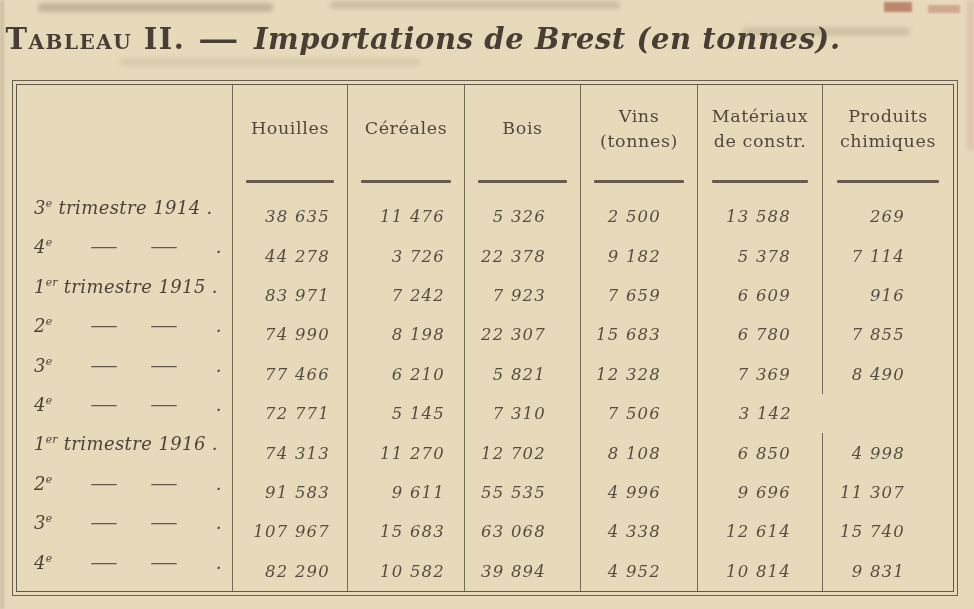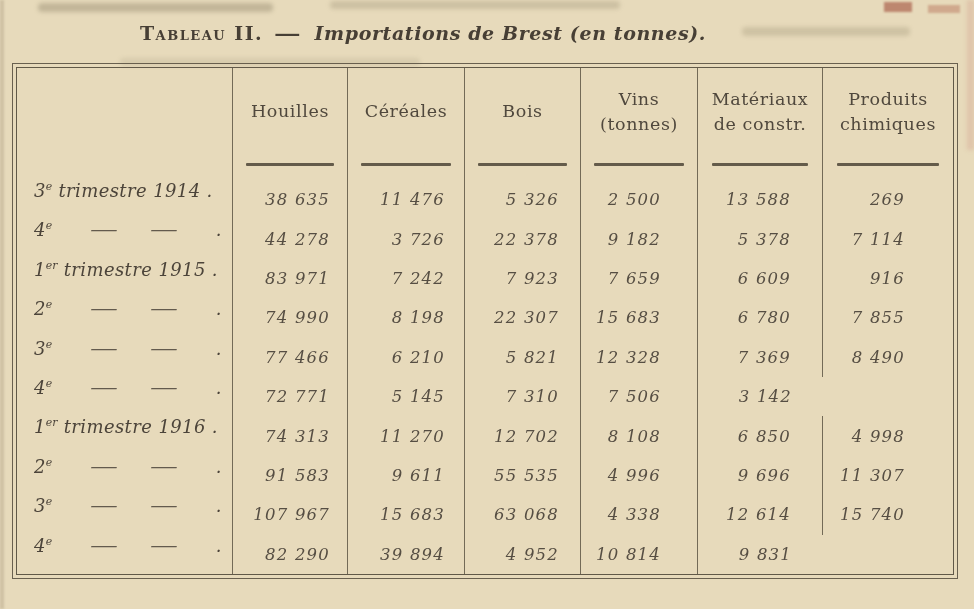--- a/index.html
+++ b/index.html
@@ -23,29 +23,29 @@
   .sm4{top:58px;left:120px;width:300px;height:8px;background:rgba(108,98,72,.12);}
   .redmark{position:absolute;filter:blur(1px);pointer-events:none;}
   .rm1{top:2px;left:884px;width:28px;height:10px;background:rgba(148,52,36,.5);}
   .rm2{top:5px;left:928px;width:32px;height:8px;background:rgba(158,64,44,.32);}
   .edge-right{position:absolute;right:0;top:0;width:7px;height:150px;background:rgba(196,120,108,.22);filter:blur(2px);pointer-events:none;}
   .edge-left{position:absolute;left:0;top:0;width:4px;height:609px;background:rgba(92,80,58,.18);filter:blur(1px);pointer-events:none;}
 
   
   .title{
     position:absolute;top:22px;left:0;width:846px;text-align:center;
-    font-size:19px;font-weight:600;color:#473f35;letter-spacing:.4px;white-space:nowrap;
+    font-size:29px;font-weight:600;color:#473f35;letter-spacing:.4px;white-space:nowrap;
   }
   .title .sc{font-variant:small-caps;letter-spacing:1.5px;}
   .title .dash{display:inline-block;transform:scaleX(1.4);margin:0 10px 0 8px;}
   .title .ital{font-style:italic;letter-spacing:.6px;}
 
   
   .tbl{
-    position:absolute;left:12px;top:63px;width:946px;height:516px;
+    position:absolute;left:12px;top:80px;width:946px;height:516px;
     border:1.5px solid rgba(82,74,60,.85);
     padding:3px;
     box-sizing:border-box;
   }
   .inner{
     width:100%;height:100%;box-sizing:border-box;
     border:1px solid rgba(82,74,60,.9);
     display:flex;flex-direction:column;
   }
   .row{display:grid;grid-template-columns:216px 115px 117px 116px 117px 125px 1fr;}
@@ -70,21 +70,21 @@
   }
   .lab .ord sup{font-size:11px;letter-spacing:0;}
   .lab.dashrow{justify-content:space-between;gap:16px;}
   .ldash{display:inline-block;transform:scaleX(1.55);opacity:.85;}
   .cell.num{
     justify-content:flex-end;font-size:16.5px;color:#564e43;letter-spacing:1.2px;
     font-weight:500;
   }
   .row.body .cell:nth-child(2){padding-right:17px;}
   .row.body .cell:nth-child(3){padding-right:19px;}
-  .row.body .cell:nth-child(4){padding-right:21px;}
+  .row.body .cell:nth-child(4){padding-right:34px;}
   .row.body .cell:nth-child(5){padding-right:36px;}
   .row.body .cell:nth-child(6){padding-right:31px;}
   .row.body .cell:nth-child(7){padding-right:48px;}
 </style>
 </head>
 <body>
 
 <div class="smudge sm1"></div>
 <div class="smudge sm2"></div>
 <div class="smudge sm3"></div>
@@ -277,20 +277,21 @@
           <div class="cell num">15 740</div>
         </div>
         <div class="row body">
           <div class="cell lab dashrow">
             <span class="ord"><span>4</span><sup>e</sup></span>
             <span class="ldash">—</span>
             <span class="ldash">—</span>
             <span>.</span>
           </div>
           <div class="cell num">82 290</div>
+          <div class="cell num">10 582</div>
           <div class="cell num">39 894</div>
           <div class="cell num">4 952</div>
           <div class="cell num">10 814</div>
           <div class="cell num">9 831</div>
         </div>
       </div>
 
   </div>
 </div>
 

